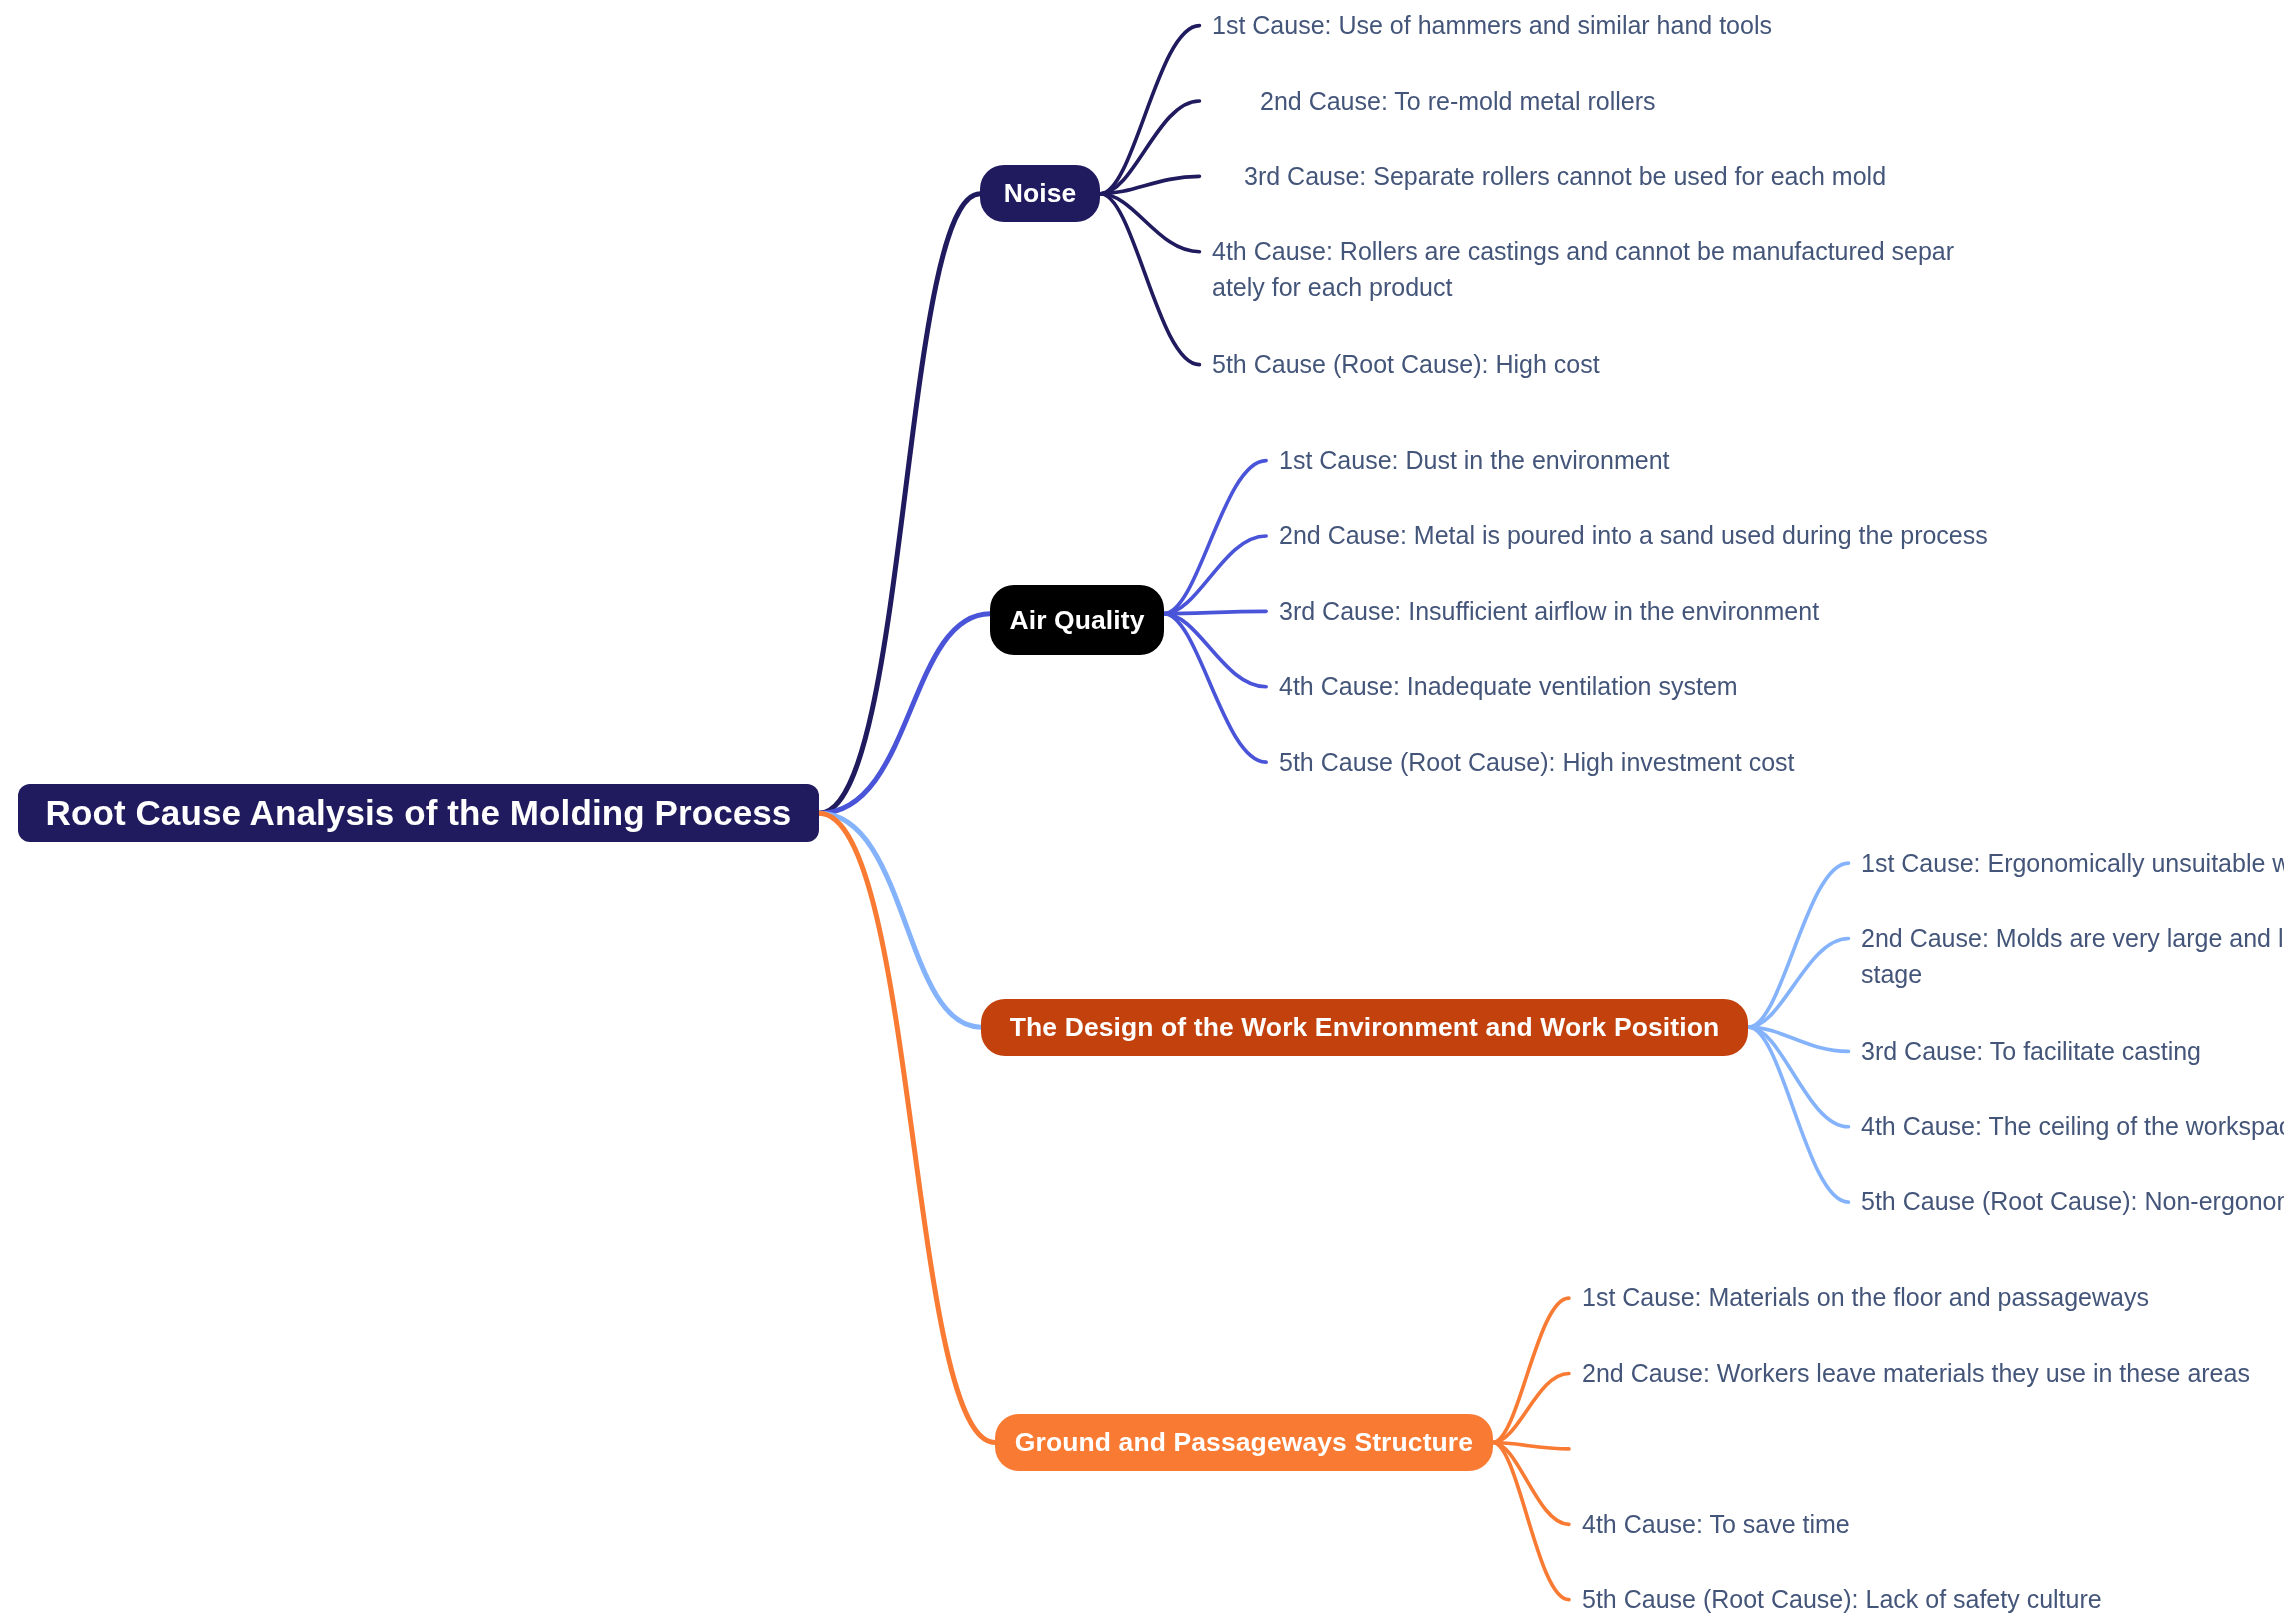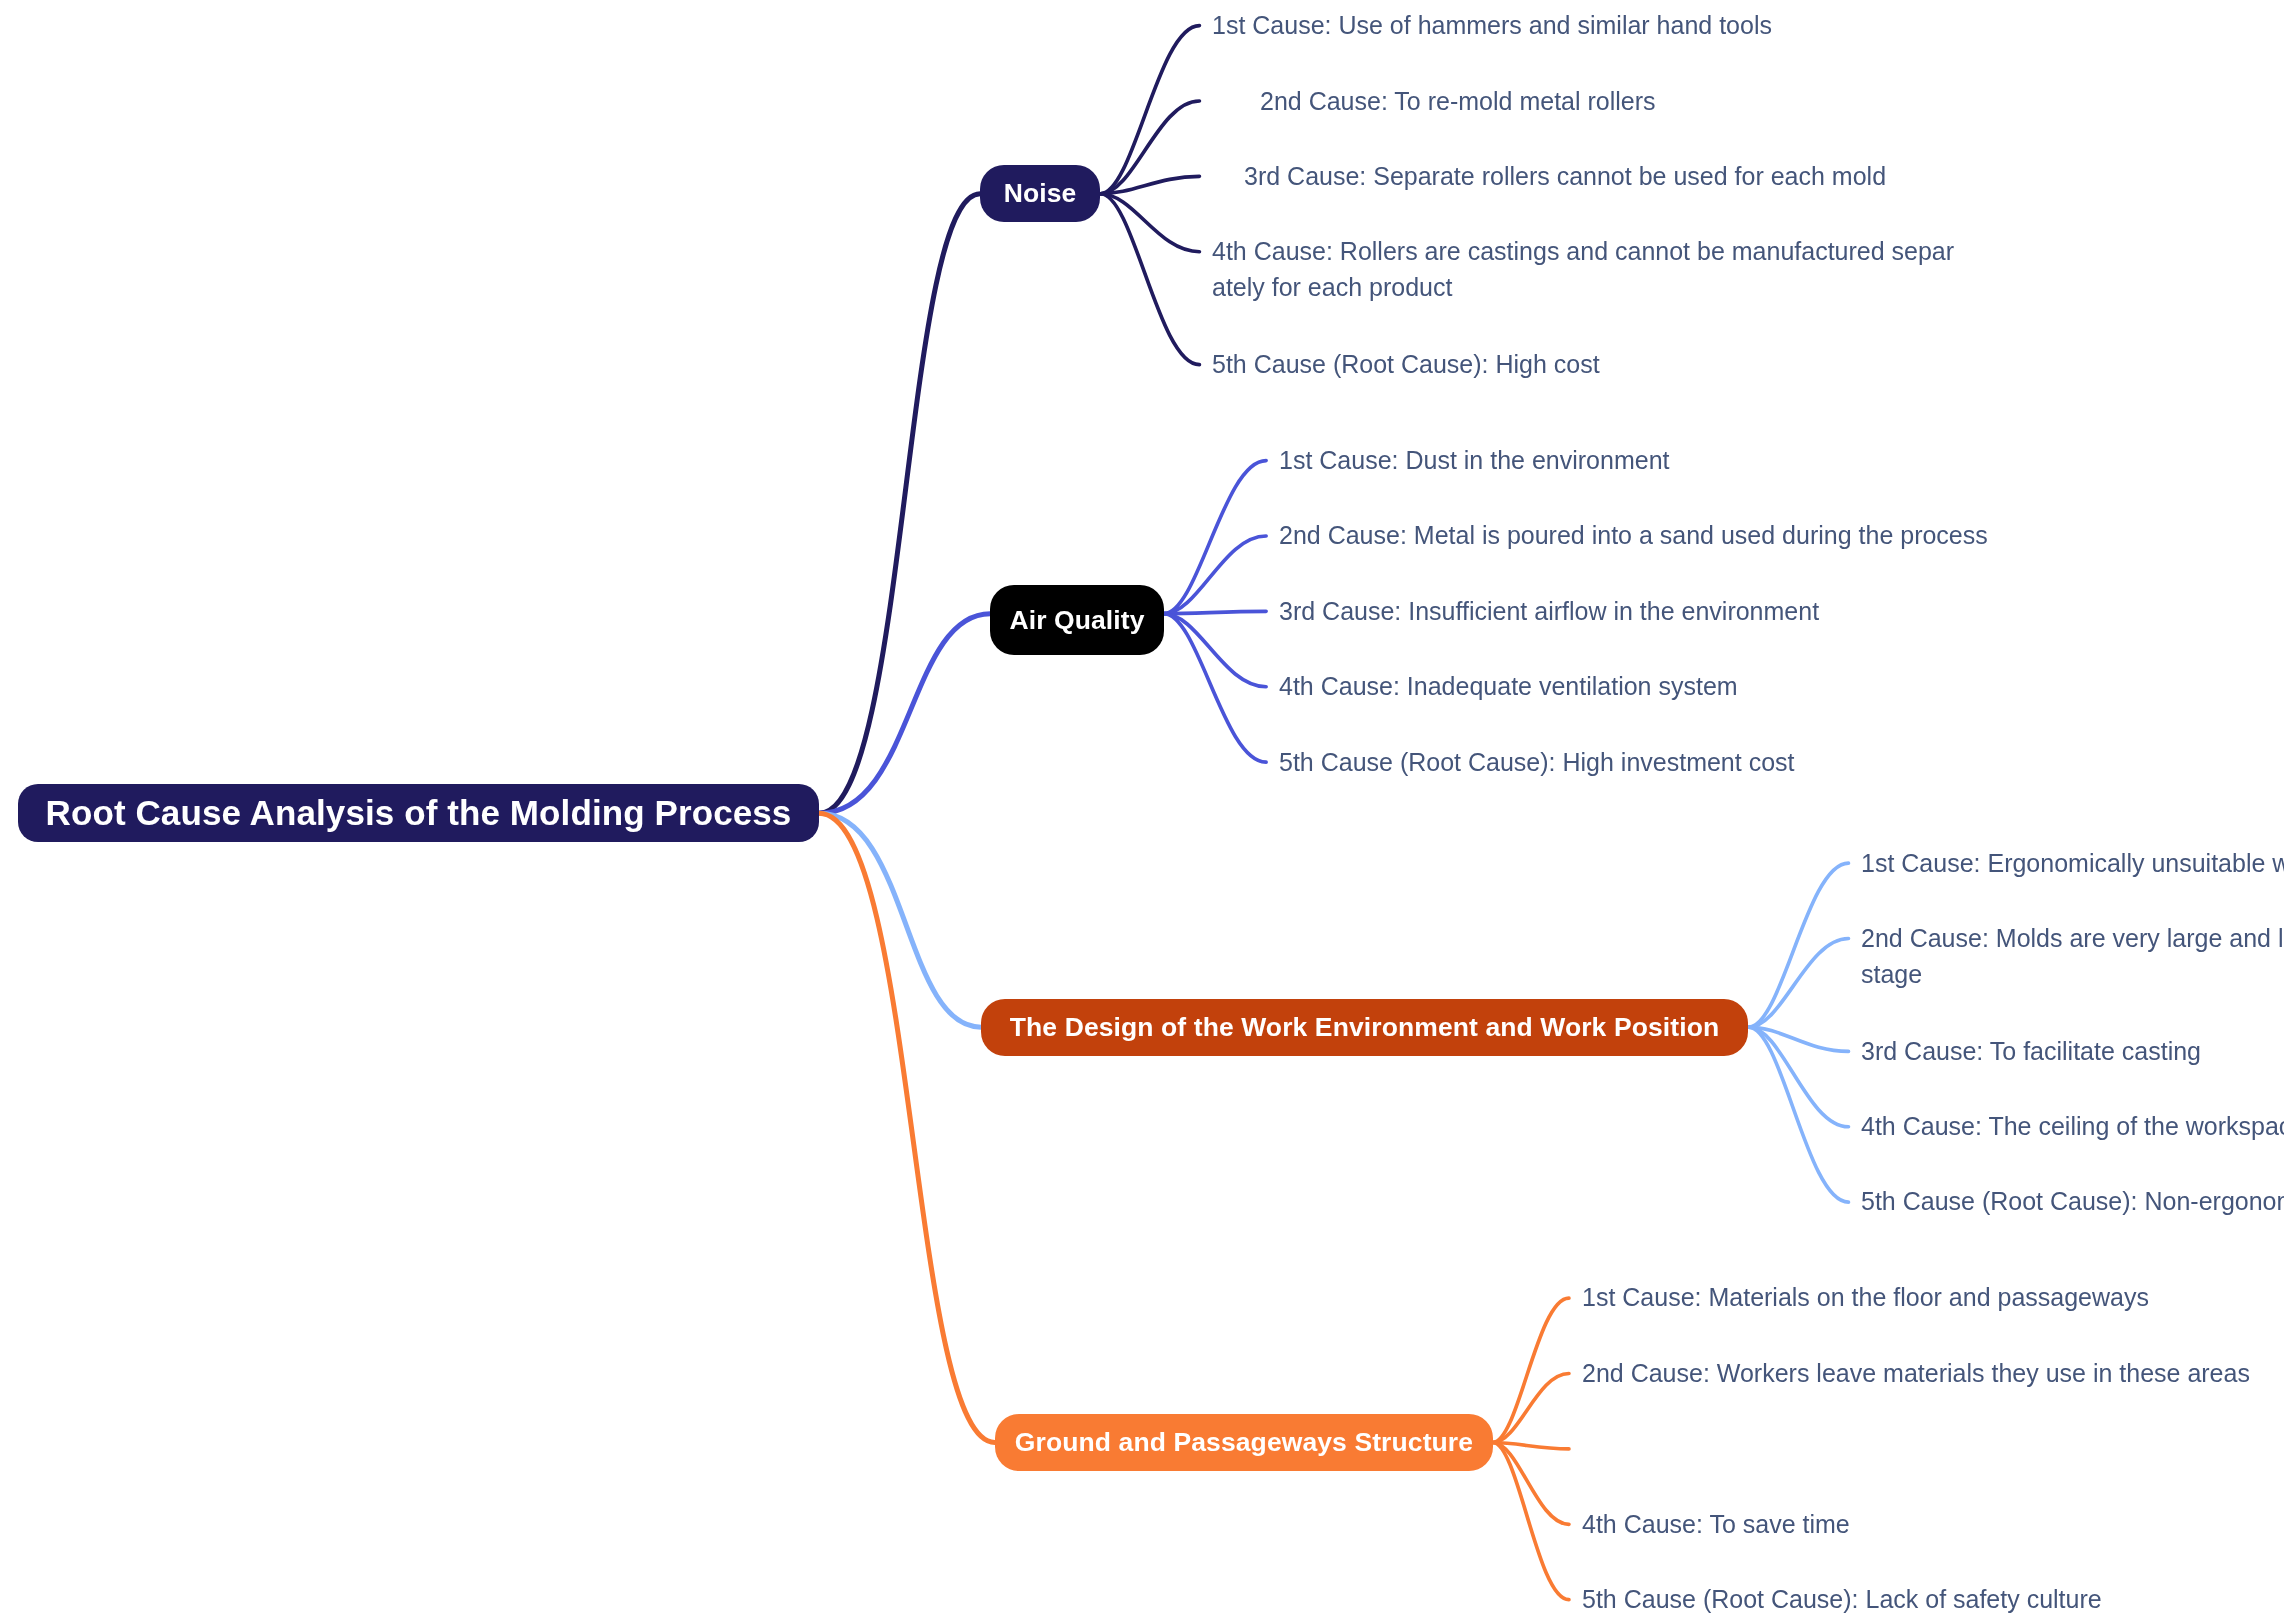--- a/index.html
+++ b/index.html
@@ -33,21 +33,21 @@
     display: flex;
     align-items: center;
     justify-content: center;
     border-radius: 24px;
     color: #ffffff;
     font-weight: bold;
     white-space: nowrap;
     letter-spacing: 0.1px;
   }
   .node.root {
-    border-radius: 20px;
+    border-radius: 12px;
     font-size: 35px;
     padding: 0 20px;
   }
   .node.branch {
     font-size: 26.5px;
     padding: 0 18px;
   }
   .leaf {
     position: absolute;
     color: #44557a;

